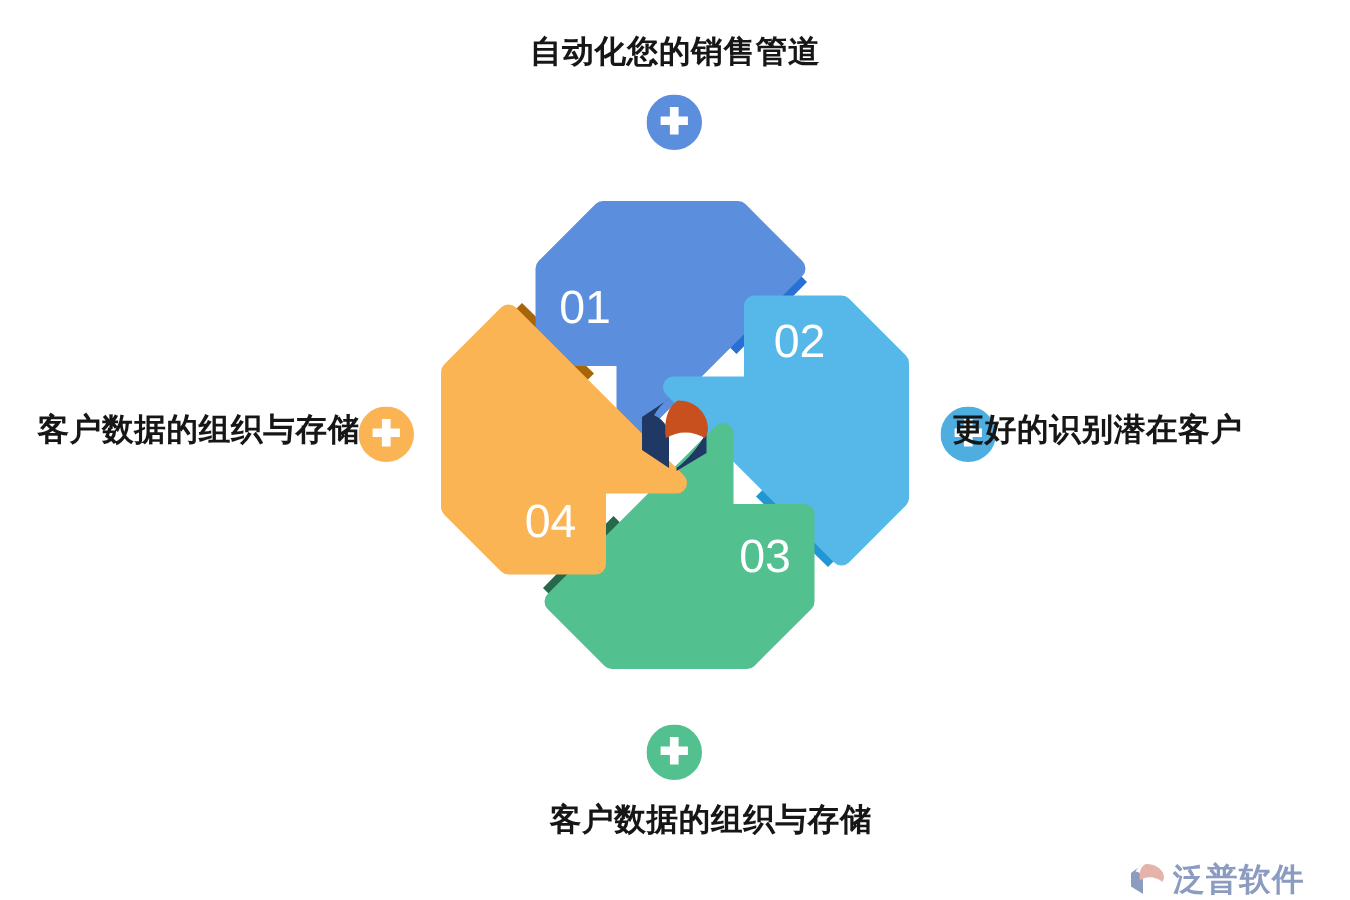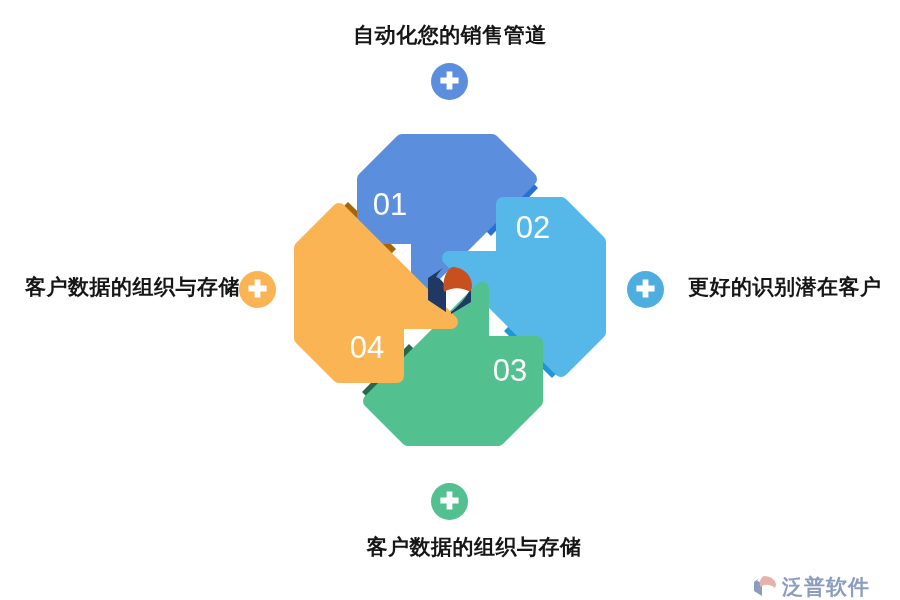--- a/index.html
+++ b/index.html
@@ -54,21 +54,21 @@
     position: absolute;
     top: 276px;
     left: 0;
     width: 240px;
     text-align: right;
   }
 
   #right-label {
     position: absolute;
     top: 276px;
-    left: 688px;
+    left: 635px;
     text-align: right;
   }
 
   
   .plus-badge {
     position: absolute;
     width: 37px;
     height: 37px;
     border-radius: 50%;
   }

